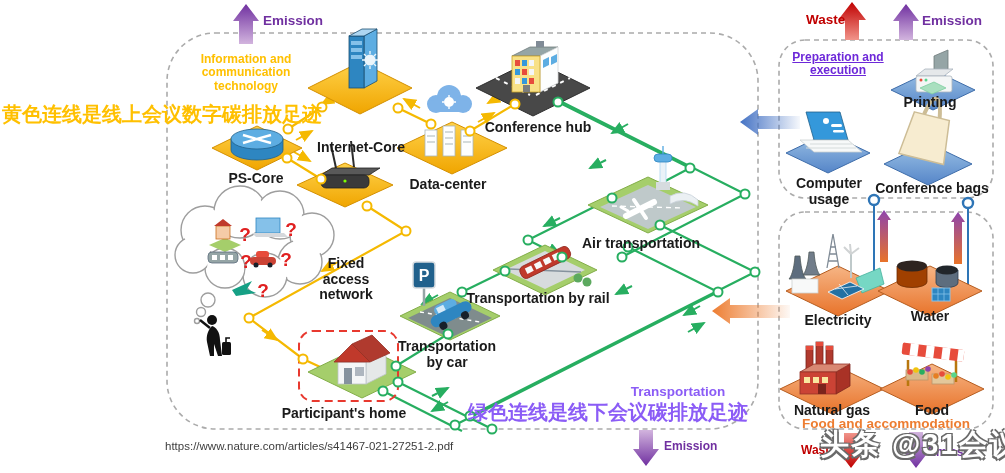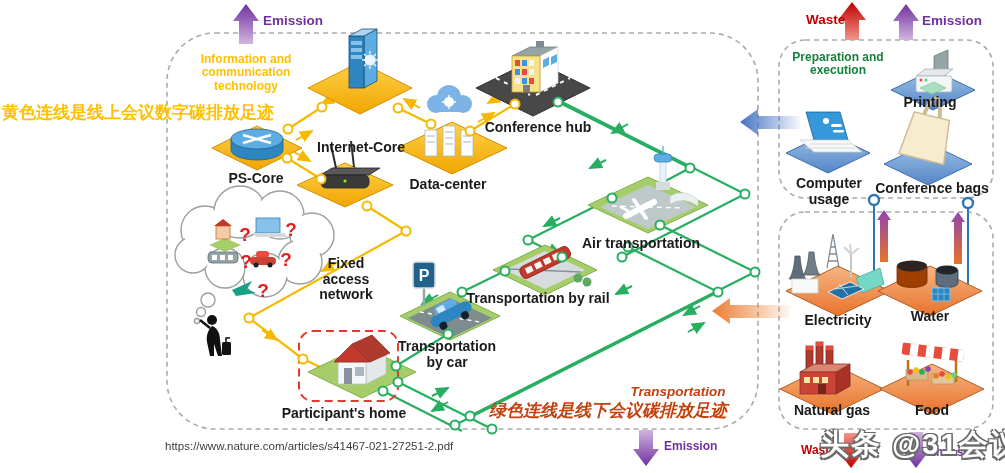--- a/index.html
+++ b/index.html
@@ -6,27 +6,27 @@
   #stage{position:relative;width:1005px;height:473px;background:#ffffff;overflow:hidden;
          font-family:"Liberation Sans",sans-serif;}
   #gfx{position:absolute;left:0;top:0;z-index:1;}
   .lbl{position:absolute;font-family:"Liberation Sans",sans-serif;font-weight:700;color:#1a1a1a;
        text-align:center;line-height:1.12;white-space:nowrap;z-index:3;}
   .wrap{white-space:normal;}
   .cx{transform:translateX(-50%);text-align:center;}
   .s10{font-size:14px;}
   .s12{font-size:12px;}
   .s13{font-size:13.5px;}
-  .s17{font-size:17px;}
+  .s17{font-size:20px;}
   .purple{color:#7030A0;}
   .redTxt{color:#C00000;}
-  .blueTxt{color:#15803d;}
+  .blueTxt{color:#6d28d9;text-decoration:underline;}
   .orangeTxt{color:#ED7D31;}
   .yellowTxt{color:#FFC000;}
-  .greenTxt{color:#c2410c;font-style:italic;}
+  .greenTxt{color:#8b5cf6;}
   .url{font-weight:400;color:#3d3d3d;font-size:11.5px;padding-left:48px;}
   .watermark{font-size:29px;color:#ffffff;letter-spacing:2px;font-weight:700;z-index:10;
      text-shadow:-1.5px -1.5px 0 #6a6a6a,1.5px -1.5px 0 #6a6a6a,-1.5px 1.5px 0 #6a6a6a,1.5px 1.5px 0 #6a6a6a;}
 </style>
 </head>
 <body>
 
 <div id="stage">
 
 <svg id="gfx" width="1005" height="473" viewBox="0 0 1005 473">
@@ -513,19 +513,20 @@
 <div class="lbl purple s13" style="left:922px;top:13px;">Emission</div>
 <div class="lbl blueTxt s12 cx wrap" style="left:838px;top:51px;width:116px;">Preparation and execution</div>
 <div class="lbl s10 cx" style="left:930px;top:95px;">Printing</div>
 <div class="lbl s10 cx wrap" style="left:829px;top:176px;width:74px;">Computer usage</div>
 <div class="lbl s10 cx" style="left:932px;top:181px;">Conference bags</div>
 
 <div class="lbl s10 cx" style="left:838px;top:313px;">Electricity</div>
 <div class="lbl s10 cx" style="left:930px;top:309px;">Water</div>
 <div class="lbl s10 cx" style="left:832px;top:403px;">Natural gas</div>
 <div class="lbl s10 cx" style="left:932px;top:403px;">Food</div>
+<div class="lbl orangeTxt s13 cx" style="left:886px;top:416px;">Food and accommodation</div>
 
 <div class="lbl redTxt s12" style="left:801px;top:444px;">Waste</div>
 <div class="lbl purple s12" style="left:928px;top:446px;">Emission</div>
 
 <div class="lbl watermark" style="left:820px;top:428px;">头条 @31会议</div>
 
 </div>
 
 </body></html>

